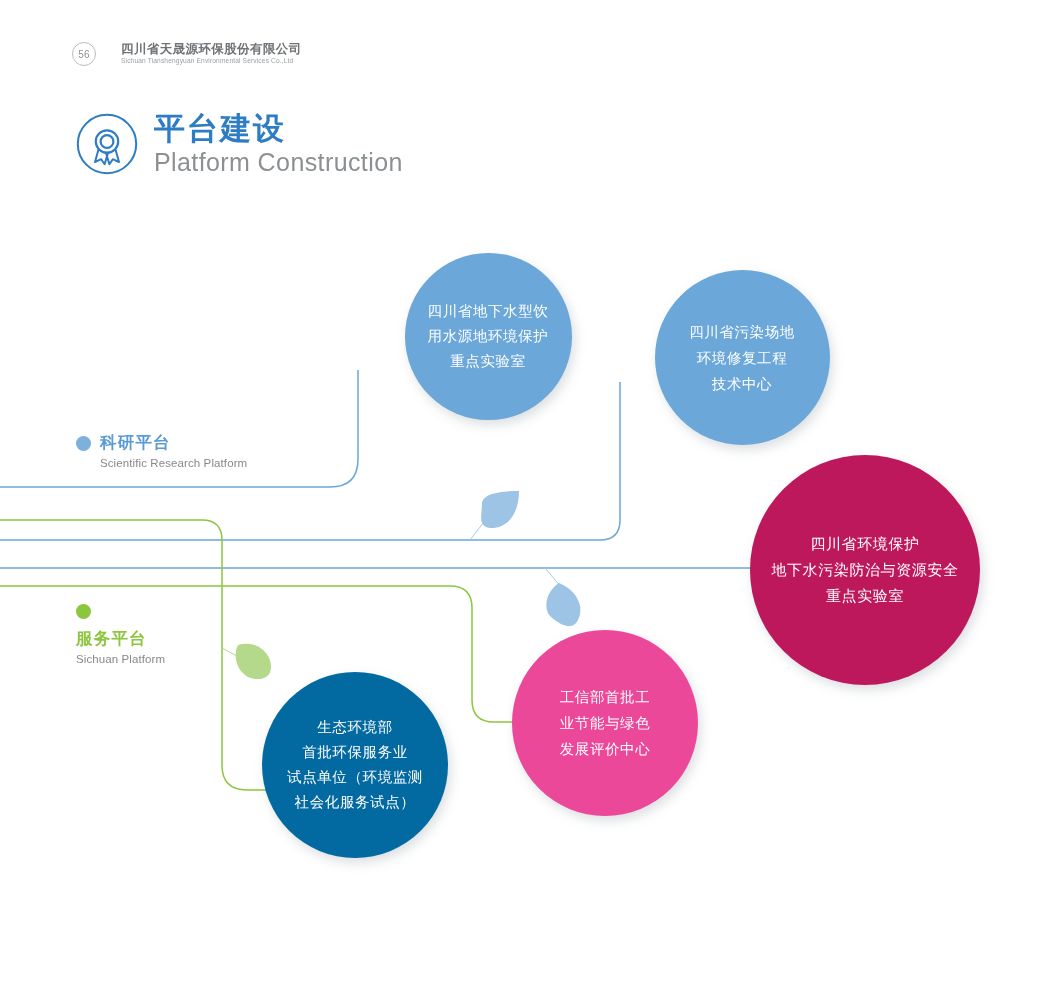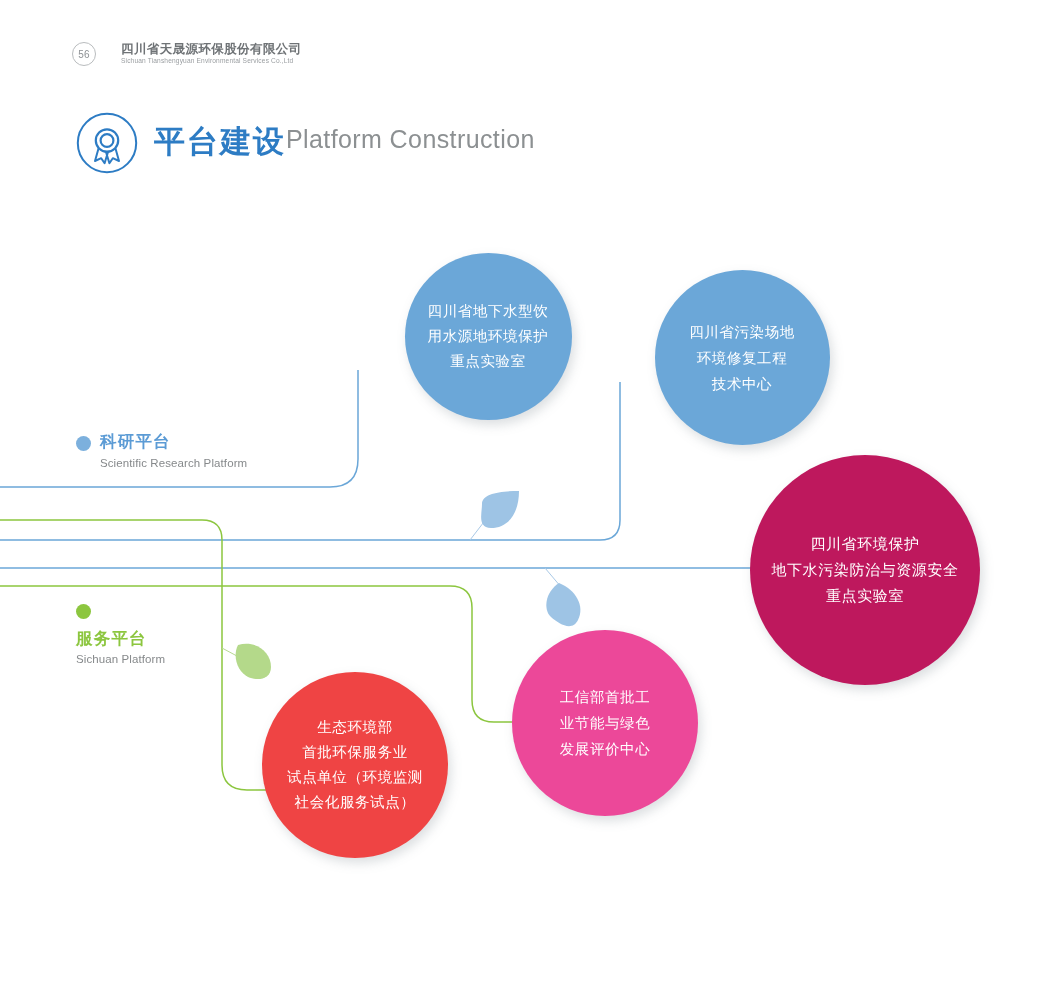--- a/index.html
+++ b/index.html
@@ -20,21 +20,21 @@
     font-size:10px;display:flex;align-items:center;justify-content:center;
     flex:0 0 auto;letter-spacing:.3px;
   }
   .hdr-texts{display:flex;flex-direction:column;gap:1px;margin-left:16px;}
   .hdr-cn{font-size:12.5px;font-weight:bold;color:#6f7376;letter-spacing:.4px;line-height:1.15;}
   .hdr-en{font-size:6.6px;color:#9a9ea1;letter-spacing:.15px;line-height:1.15;}
 
   
   .sec-title{position:absolute;left:76px;top:112px;display:flex;align-items:center;gap:16px;}
   .medal-wrap{width:62px;height:62px;flex:0 0 auto;}
-  .title-block{display:flex;flex-direction:row;}
+  .title-block{display:flex;flex-direction:column;}
   .title-cn{
     font-size:31px;font-weight:bold;color:#2d7cc4;
     letter-spacing:2px;line-height:1.12;margin-bottom:1px;
   }
   .title-en{
     font-size:25px;color:#8c9092;letter-spacing:.4px;line-height:1.12;font-weight:300;
   }
 
   
   .legend{position:absolute;display:flex;align-items:flex-start;gap:9px;}
@@ -113,21 +113,21 @@
     </div>
     <div class="title-block">
       <div class="title-cn">平台建设</div>
       <div class="title-en">Platform Construction</div>
     </div>
   </div>
 
   <div class="legend" id="legend-research">
     <div class="legend-dot" style="background: rgb(124, 176, 221);"></div>
     <div class="legend-texts">
-      <div class="legend-cn" style="color: rgb(91, 155, 213); font-family: Liberation Serif, serif;">科研平台</div>
+      <div class="legend-cn" style="color: rgb(91, 155, 213);">科研平台</div>
       <div class="legend-en">Scientific Research Platform</div>
     </div>
   </div>
 
   <div class="legend" id="legend-service">
     <div class="legend-dot" style="background: rgb(140, 198, 63);"></div>
     <div class="legend-texts">
       <div class="legend-cn" style="color: rgb(140, 198, 63);">服务平台</div>
       <div class="legend-en">Sichuan Platform</div>
     </div>
@@ -142,21 +142,21 @@
       <div class="bubble blue" style="width: 175px; height: 175px; left: 654.5px; top: 270px; background: rgb(107, 167, 216); justify-content: center;">
         <span style="font-size: 14.5px; line-height: 26px; letter-spacing: 0.6px;">四川省污染场地
 环境修复工程
 技术中心</span>
       </div>
       <div class="bubble blue" style="width: 230px; height: 230px; left: 750px; top: 455px; background: #be185d;">
         <span style="font-size: 15px; line-height: 26px; letter-spacing: 0.6px;">四川省环境保护
 地下水污染防治与资源安全
 重点实验室</span>
       </div>
-      <div class="bubble green" style="width: 186px; height: 186px; left: 262px; top: 672px; background: #ef4444;">
+      <div class="bubble green" style="width: 186px; height: 186px; left: 262px; top: 672px; background: #0369a1;">
         <span style="font-size: 14.5px; line-height: 25px; letter-spacing: 0.6px;">生态环境部
 首批环保服务业
 试点单位（环境监测
 社会化服务试点）</span>
       </div>
       <div class="bubble green" style="width: 186px; height: 186px; left: 512px; top: 630px; background: #ec4899;">
         <span style="font-size: 14.5px; line-height: 26px; letter-spacing: 0.6px;">工信部首批工
 业节能与绿色
 发展评价中心</span>
       </div>

